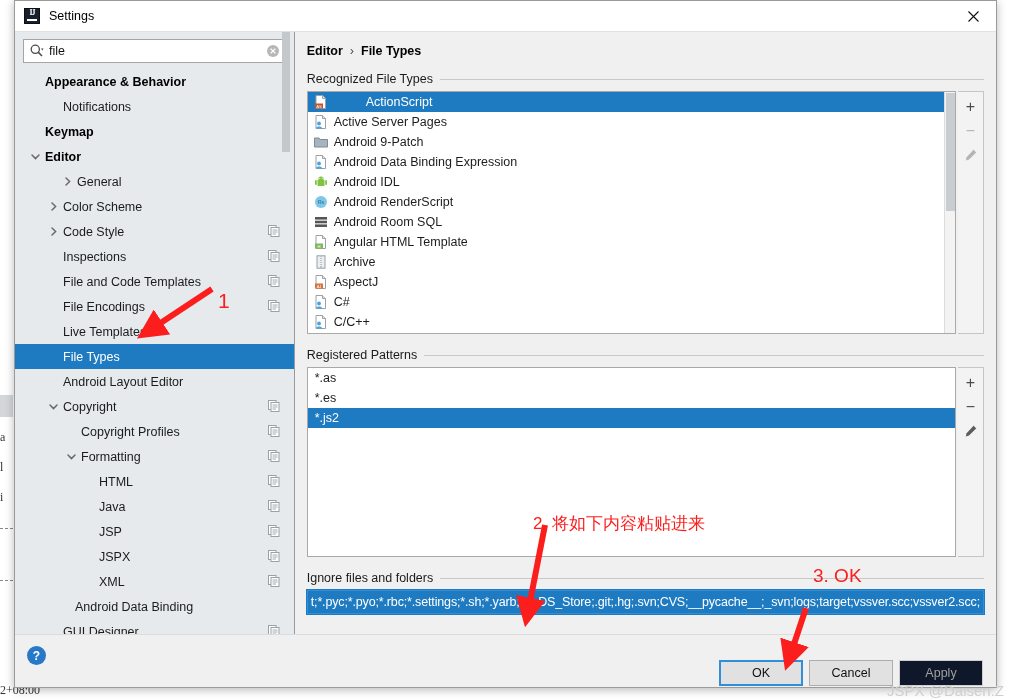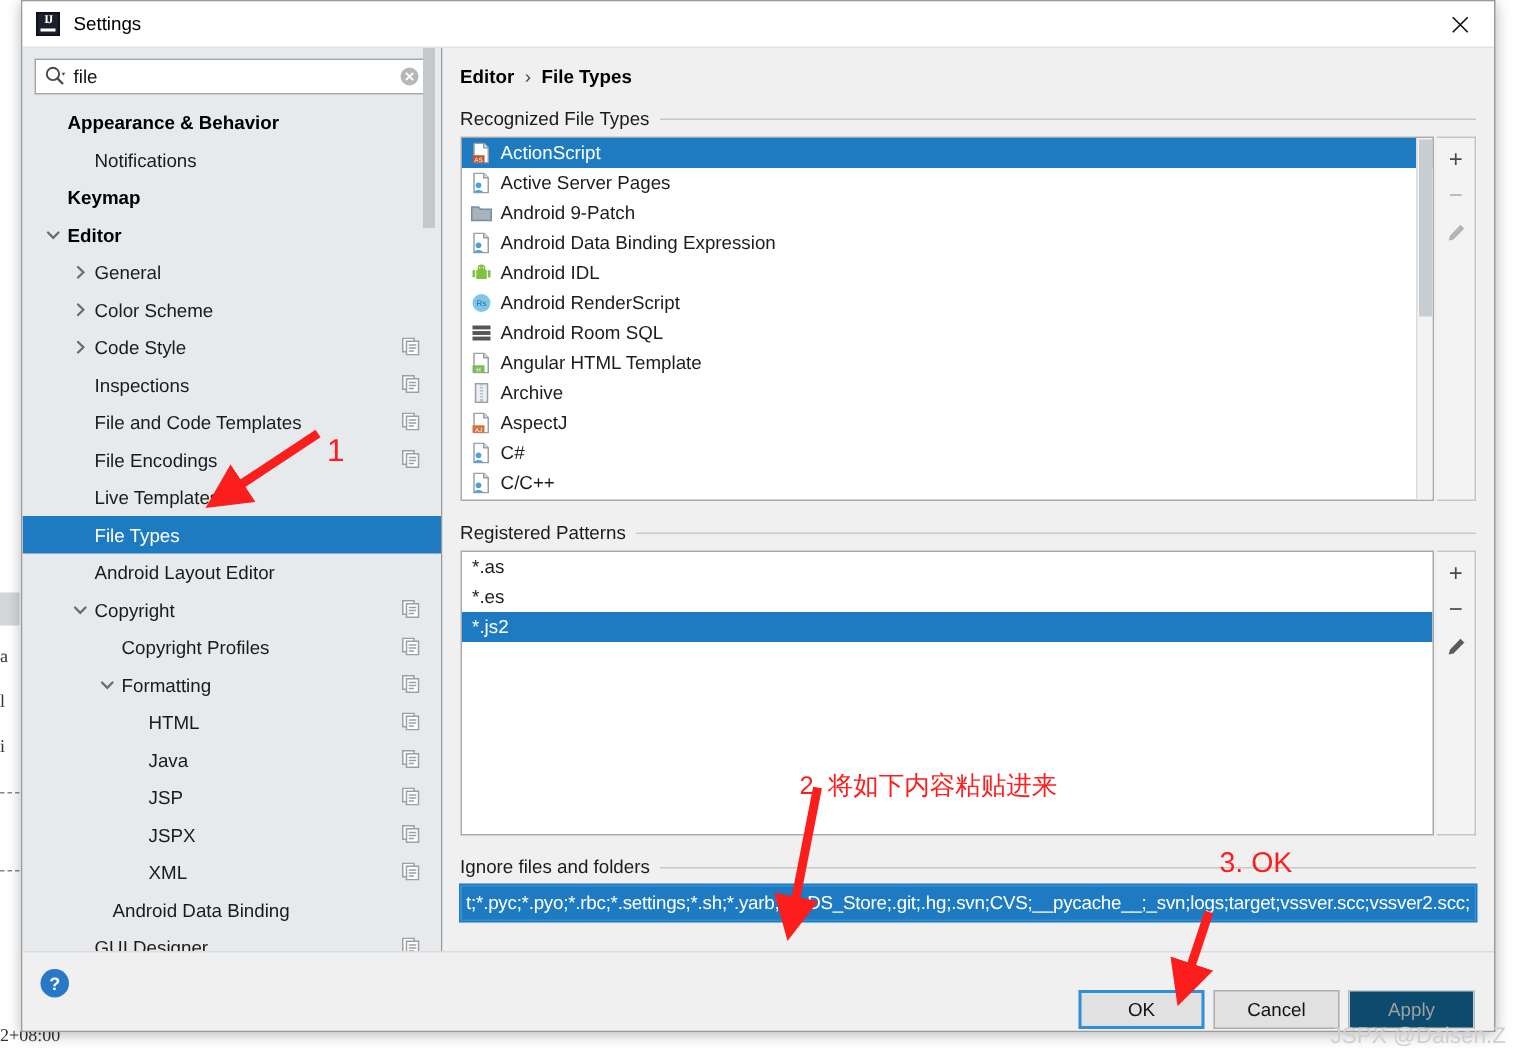--- a/index.html
+++ b/index.html
@@ -189,21 +189,21 @@
     overflow: hidden;
   }
   .list-item {
     height: 20px;
     display: flex; align-items: center;
     padding-left: 6px;
     font-size: 12.5px;
     white-space: nowrap;
     cursor: default;
   }
-  .list-item.selected { background: #1f7bc1; color: #ffffff; }
+  .list-item.selected { background: #1f7bc1; color: #ffffff; gap: 32px; }
   .ft-ico { width: 14px; height: 14px; margin-right: 6px; flex: none; }
   .list-scrollbar {
     position: absolute; right: 0; top: 0; width: 11px; bottom: 0;
     background: #f3f3f3; border-left: 1px solid #dcdcdc;
   }
   .list-thumb {
     position: absolute; left: 1px; width: 9px;
     background: #c8cdd1;
   }
 
@@ -277,21 +277,21 @@
     border: 1px solid #adadad;
     font-size: 12.5px;
     color: #111;
     display: flex; align-items: center; justify-content: center;
     cursor: pointer;
   }
   .dlg-btn.default {
     border: 2px solid #2f8fd8;
     background: #e1e1e1;
   }
-  .dlg-btn.disabled { color: #a0a0a0; border-color: #cfcfcf; background: #0c4a6e; }
+  .dlg-btn.disabled { color: #a0a0a0; border-color: #cfcfcf; background: #0f172a; }
 
   
   .anno {
     position: absolute;
     color: #fc1d1d;
     font-family: "Liberation Sans", sans-serif;
     pointer-events: none;
   }
   #anno-1 { left: 218px; top: 289px; font-size: 21px; }
   #anno-2 { left: 533px; top: 512px; font-size: 17px; }
@@ -367,21 +367,21 @@
           <div class="tree-item bold" style="padding-left: 14px;">
             <span class="twisty"><span style="display:inline-block;width:13px;height:13px"></span></span>
             <span class="label">Keymap</span>
           </div>
           <div class="tree-item bold" style="padding-left: 14px;">
             <span class="twisty"><svg width="13" height="13" viewBox="0 0 13 13">
                 <path d="M3 5 L6.5 8.6 L10 5" stroke="#6b6b6b" stroke-width="1.5" fill="none" stroke-linecap="round"></path>
               </svg></span>
             <span class="label">Editor</span>
           </div>
-          <div class="tree-item" style="padding-left: 32px;">
+          <div class="tree-item" style="padding-left: 32px; margin-left: 14px;">
             <span class="twisty"><svg width="13" height="13" viewBox="0 0 13 13">
                 <path d="M5 3 L8.6 6.5 L5 10" stroke="#6b6b6b" stroke-width="1.5" fill="none" stroke-linecap="round"></path>
               </svg></span>
             <span class="label">General</span>
           </div>
           <div class="tree-item" style="padding-left: 32px;">
             <span class="twisty"><svg width="13" height="13" viewBox="0 0 13 13">
                 <path d="M5 3 L8.6 6.5 L5 10" stroke="#6b6b6b" stroke-width="1.5" fill="none" stroke-linecap="round"></path>
               </svg></span>
             <span class="label">Color Scheme</span>

